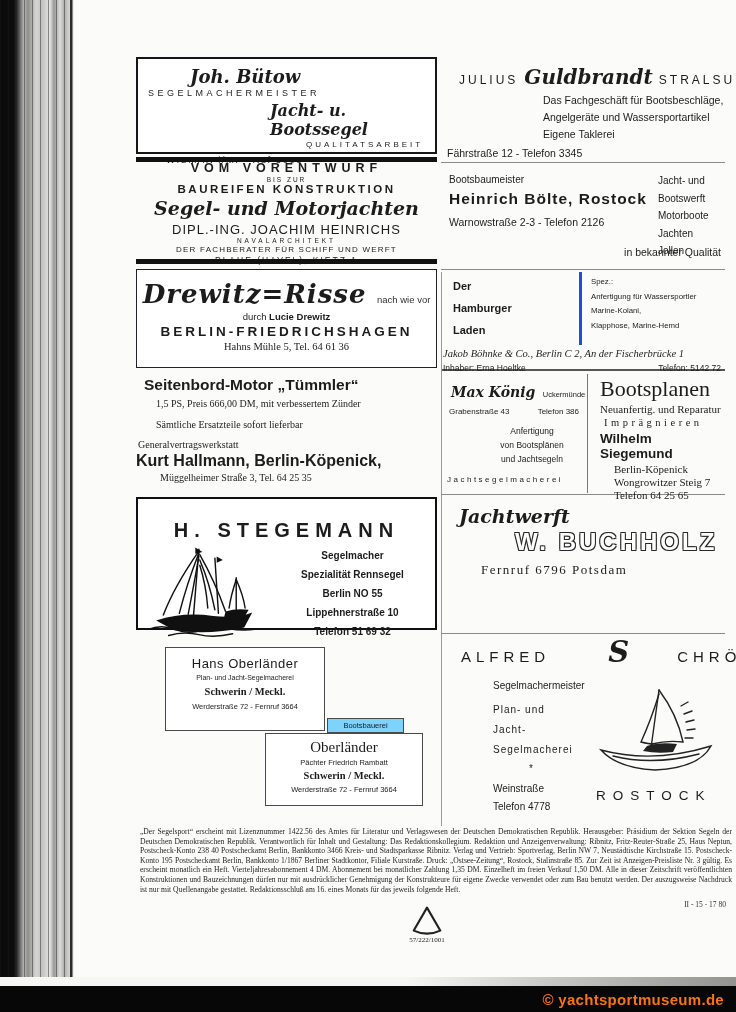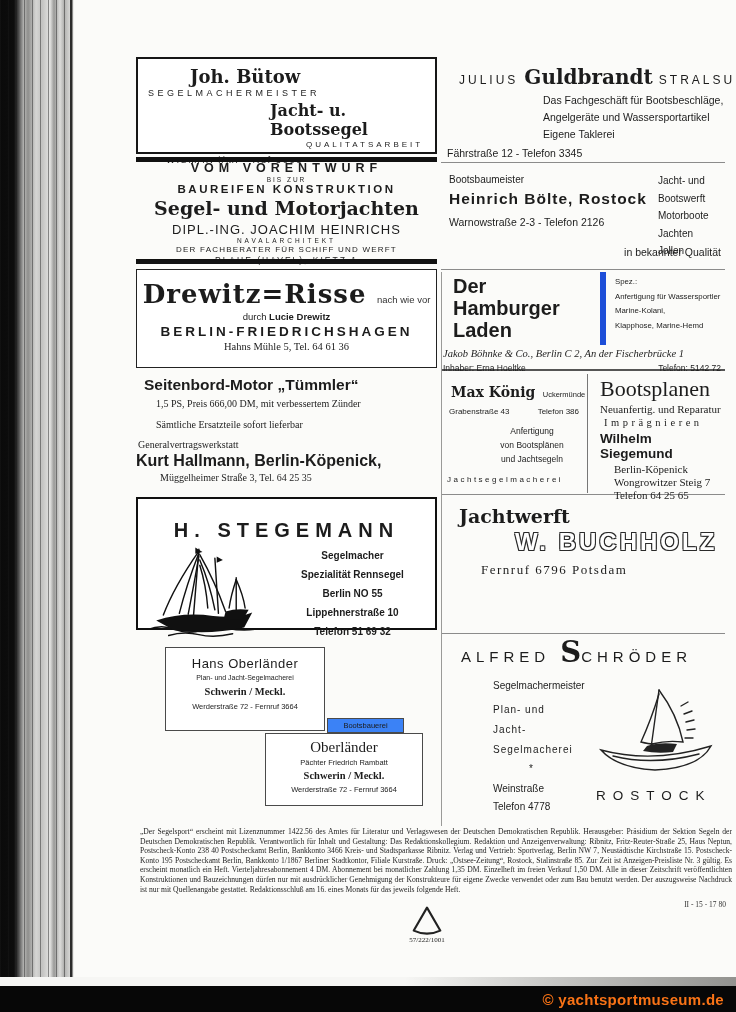--- a/index.html
+++ b/index.html
@@ -4,21 +4,21 @@
 <style>
   * { margin:0; padding:0; box-sizing:border-box; }
   html,body { background:#e9e9e7; }
   .scan {
     position:relative; width:736px; height:1012px; overflow:hidden;
     background:#fbfbf9; color:#1c1c1c;
     font-family:"Liberation Sans", sans-serif;
   }
   .sans   { font-family:"Liberation Sans", sans-serif; }
   .serif  { font-family:"Liberation Serif", serif; }
-  .script { font-family:"DejaVu Serif", serif; font-weight:bold; }
+  .script { font-family:"DejaVu Serif", serif; font-style:italic; font-weight:bold; }
 
   
   .binding {
     position:absolute; left:0; top:0; width:74px; height:1012px;
     background:
       repeating-linear-gradient(90deg, rgba(25,25,25,.45) 0 1.5px, rgba(255,255,255,0) 1.5px 8px),
       linear-gradient(90deg,#0a0a0a 0px,#0d0d0d 14px,#3f3f3f 18px,#b9b9b7 24px,#8e8e8c 28px,
         #d6d6d4 36px,#c2c2c0 42px,#e4e4e2 50px,#9a9a98 54px,#dcdcda 60px,#b0b0ae 64px,#efefed 74px);
   }
   .binding-line { position:absolute; left:70px; top:0; width:2px; height:1012px; background:#2b2b2b; }
@@ -88,21 +88,21 @@
   .st-text { flex:1; text-align:center; font-weight:bold; font-size:10px; line-height:19px; padding-top:2px; }
 
   .ober1 { left:165px; top:647px; width:160px; height:84px; border:1px solid #4a4a4a; background:#fff; text-align:center; }
   .o1-name { font-size:13px; margin-top:8px; letter-spacing:.5px; }
   .o1-l1 { font-size:7px; margin-top:3px; }
   .o1-l2 { font-size:10.5px; font-weight:bold; margin-top:5px; font-family:"Liberation Serif",serif; }
   .o1-l3 { font-size:7.5px; margin-top:5px; }
 
   .ober2 { left:265px; top:733px; width:158px; height:73px; border:1px solid #4a4a4a; background:#fff; text-align:center; }
   .ober2-label { position:absolute; left:327px; top:718px; width:77px; height:15px; border:1px solid #4a4a4a;
-                 background:#3b82f6; text-align:center; font-size:7.5px; line-height:13px; z-index:5; }
+                 background:#7dd3fc; text-align:center; font-size:7.5px; line-height:13px; z-index:5; }
   .o2-name { font-size:15px; margin-top:5px; font-family:"Liberation Serif",serif; }
   .o2-l1 { font-size:7.5px; margin-top:2px; }
   .o2-l2 { font-size:10.5px; font-weight:bold; margin-top:3px; font-family:"Liberation Serif",serif; }
   .o2-l3 { font-size:7.5px; margin-top:4px; }
 
   
   .guldbrandt { left:443px; top:57px; width:282px; height:103px; }
   .gu-row1 { display:flex; align-items:baseline; padding-left:16px; margin-top:8px; }
   .gu-first, .gu-city { font-size:12px; letter-spacing:3px; }
   .gu-name { font-size:20px; margin:0 6px; }
@@ -112,22 +112,22 @@
   .boelte { left:443px; top:166px; width:282px; height:100px; }
   .bo-main { position:absolute; left:6px; top:0; width:205px; }
   .bo-trade { font-size:10px; margin-top:8px; }
   .bo-name { font-size:15.5px; letter-spacing:1px; font-weight:bold; margin-top:5px; }
   .bo-addr { font-size:10.5px; margin-top:8px; }
   .bo-list { position:absolute; left:215px; top:6px; font-size:10px; line-height:17.5px; }
   .bo-foot { position:absolute; right:4px; bottom:8px; font-size:10.5px; }
 
   .hamburger { left:443px; top:272px; width:282px; height:98px; }
   .ha-top { display:flex; }
-  .ha-title { width:163px; border-right:6px solid #1d4ed8; padding:3px 0 4px 10px;
-              font-size:20px; font-weight:bold; line-height:22px; }
+  .ha-title { width:139px; border-right:3px solid #1d4ed8; padding:3px 0 4px 10px;
+              font-size:11px; font-weight:bold; line-height:22px; }
   .ha-spec { padding-left:9px; padding-top:3px; font-size:7.8px; line-height:14.5px; white-space:nowrap; }
   .ha-firm { font-size:10.5px; font-style:italic; font-family:"Liberation Serif",serif; margin-top:3px; white-space:nowrap; }
   .ha-bottom { display:flex; justify-content:space-between; font-size:8.5px; margin-top:4px; padding-right:4px; }
 
   .koenigrow { left:443px; top:374px; width:282px; height:119px; display:flex; }
   .koenig { width:145px; border-right:1px solid #777; position:relative; }
   .ko-row1 { padding-left:8px; margin-top:9px; white-space:nowrap; }
   .ko-name { font-size:14px; }
   .ko-city { font-size:7.5px; margin-left:3px; }
   .ko-row2 { display:flex; justify-content:space-between; font-size:8px; margin-top:6px; padding:0 8px 0 6px; }
@@ -143,21 +143,21 @@
   .si-l5 { font-size:11px; font-family:"Liberation Serif",serif; margin-top:1px; padding-left:14px; }
 
   .buchholz { left:443px; top:497px; width:282px; height:134px; }
   .bu-script { font-size:19px; margin:8px 0 0 16px; }
   .bu-name { font-size:24px; letter-spacing:3px; font-weight:bold; margin:1px 0 0 72px;
              color:#fff; text-shadow:-1px -1px 0 #2a2a2a, 1px -1px 0 #2a2a2a, -1px 1px 0 #2a2a2a, 1px 1px 0 #2a2a2a; }
   .bu-l1 { font-size:13px; letter-spacing:1.5px; font-family:"Liberation Serif",serif; margin:9px 0 0 38px; }
   .bu-l2 { font-size:13px; letter-spacing:1.5px; font-family:"Liberation Serif",serif; margin:6px 0 0 38px; }
 
   .schroeder { left:443px; top:638px; width:282px; height:190px; }
-  .sc-title { display:flex; align-items:baseline; padding-left:18px; margin-top:4px; }
+  .sc-title { display:flex; align-items:baseline; padding-left:18px; margin-top:4px;gap:48px; }
   .sc-first, .sc-rest { font-size:15px; letter-spacing:5px; }
   .sc-initial { font-size:29px; margin:0 0 0 10px; line-height:20px; }
   .sc-sub { font-size:10px; margin:15px 0 0 50px; }
   .sc-l1 { font-size:10px; letter-spacing:1px; margin:13px 0 0 50px; }
   .sc-l2 { font-size:10px; letter-spacing:1px; margin:9px 0 0 50px; }
   .sc-l3 { font-size:10px; letter-spacing:1px; margin:9px 0 0 50px; }
   .sc-star { font-size:10px; margin:8px 0 0 86px; }
   .sc-l4 { font-size:10px; margin:9px 0 0 50px; }
   .sc-l5 { font-size:10px; margin:7px 0 0 50px; }
   .sc-boat { position:absolute; left:150px; top:46px; width:126px; height:98px; }

